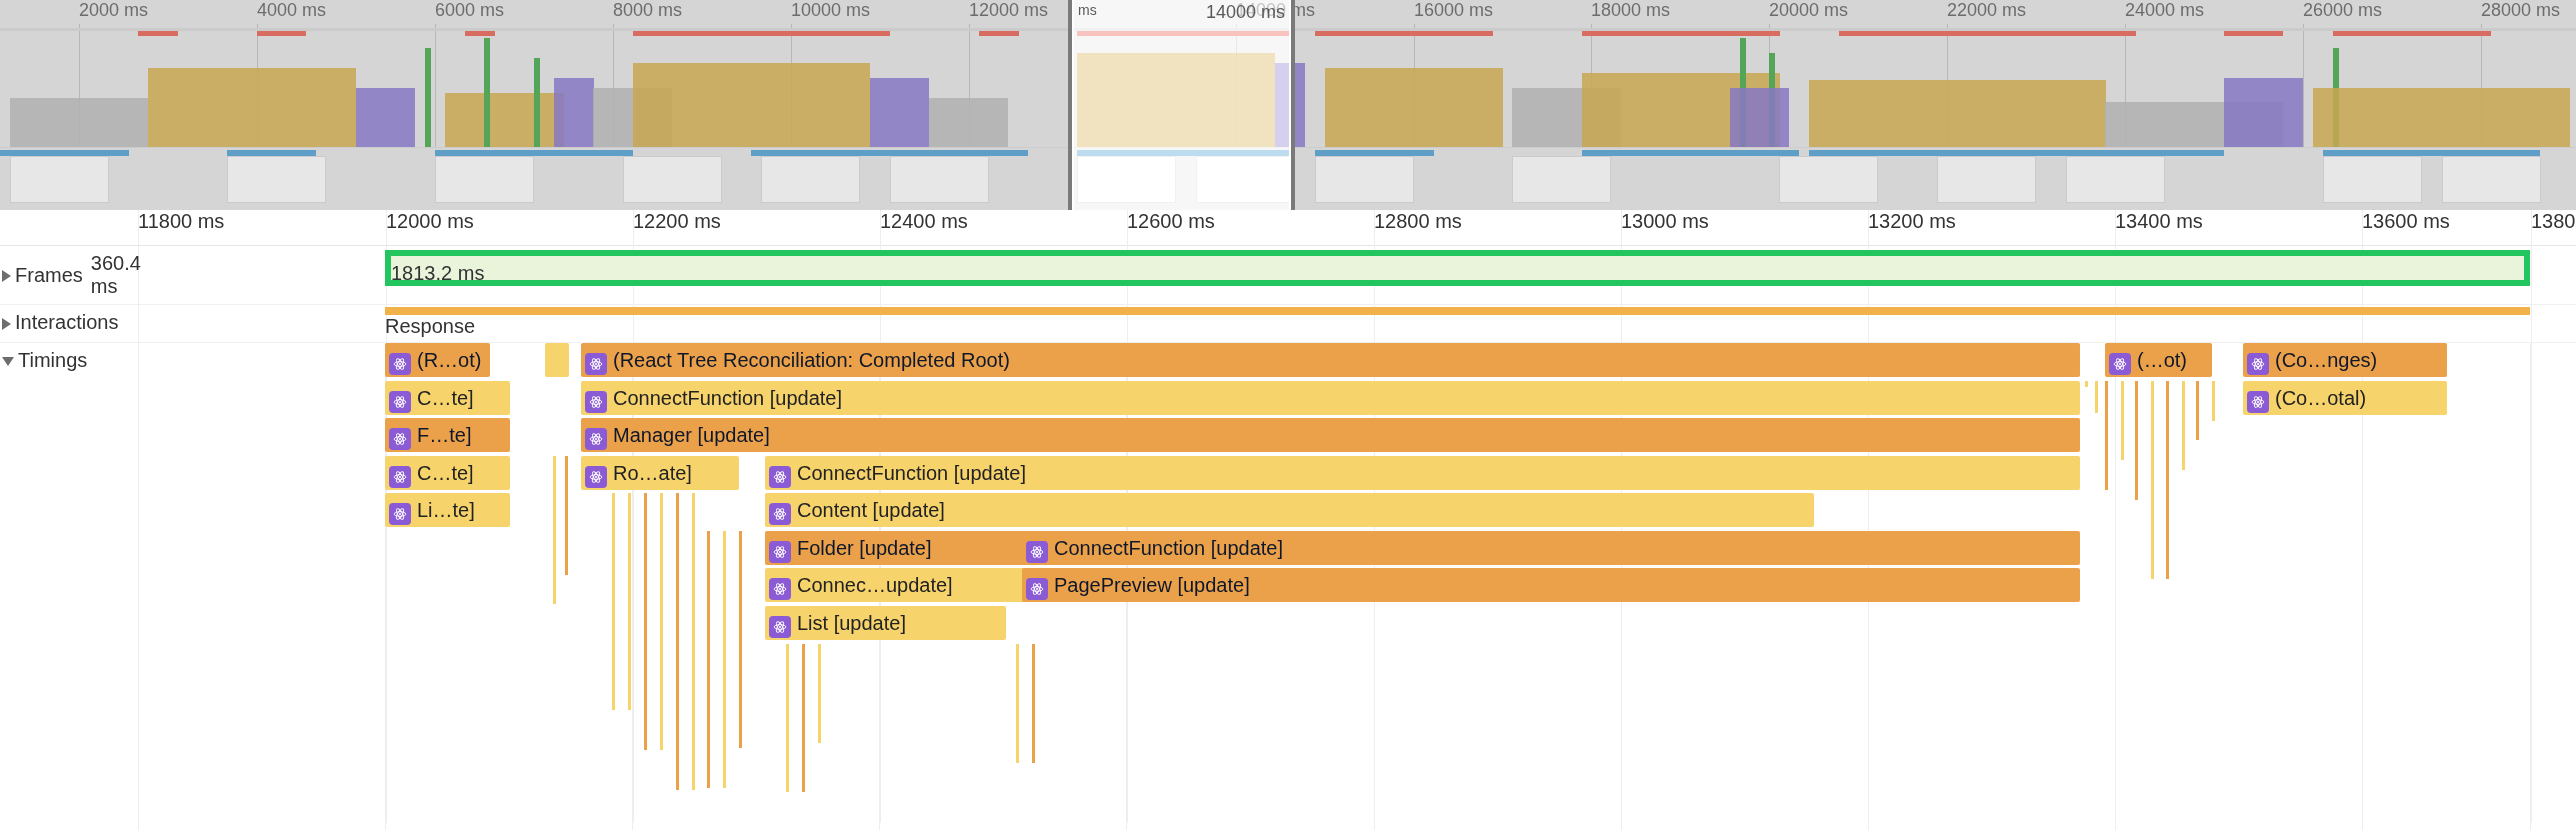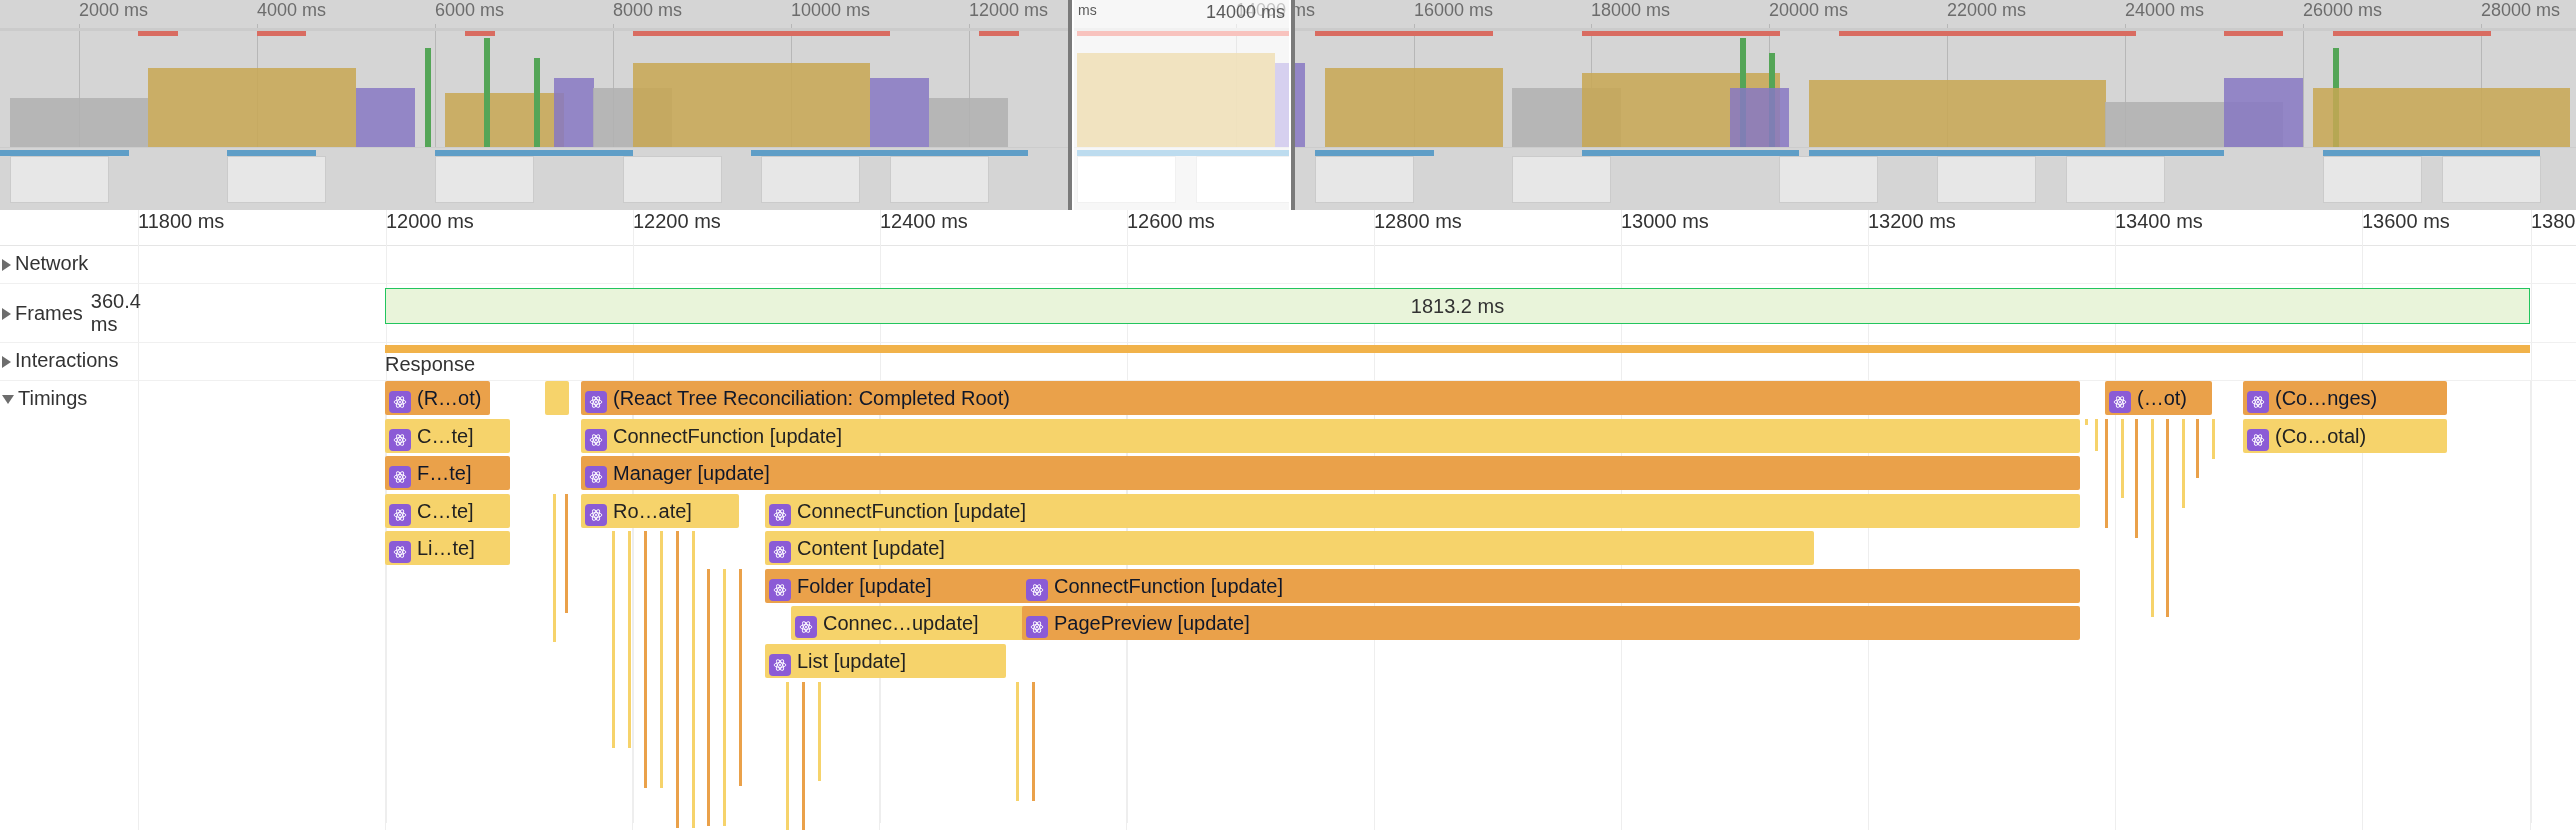--- a/index.html
+++ b/index.html
@@ -134,22 +134,22 @@
     width:0;height:0;
   }
   .track-body {
     position:relative; flex:1; height:100%;
   }
 
   
   .frame-a {
     position:absolute; top:4px; height:36px;
     background: #e9f4da;
-    border:1px solid #22c55e;
-    text-align:center; line-height:34px;
+    border:6px solid #22c55e;
+    text-align:left; line-height:34px;
     font-size:20px; color:#333;
   }
   .frame-time-small {
     font-size:20px; color:#333;
     margin-left:4px;
   }
 
   
   .interaction-bar {
     position:absolute; top:2px; height:8px;
@@ -300,27 +300,20 @@
     <div class="rultick" style="left: 1374px;">12800 ms</div>
     <div class="rultick" style="left: 1621px;">13000 ms</div>
     <div class="rultick" style="left: 1868px;">13200 ms</div>
     <div class="rultick" style="left: 2115px;">13400 ms</div>
     <div class="rultick" style="left: 2362px;">13600 ms</div>
     <div class="rultick" style="left: 2531px;">13800</div>
   </div>
 
 <div class="tracks">
 
-  <div class="track-row">
-    <div class="track-label">
-      <span class="disclosure"></span>
-      <span>Network</span>
-    </div>
-    <div class="track-body"></div>
-  </div>
 
   <div class="track-row fr">
     <div class="track-label">
       <span class="disclosure"></span>
       <span>Frames</span>
       <span class="frame-time-small">360.4 ms</span>
     </div>
     <div class="track-body">
         <div class="frame-a" style="left: 249px; width: 2145px;">1813.2 ms</div>
       </div>
@@ -511,21 +504,21 @@
           <div class="flame orange" style="left: 886px; top: 188px; width: 1058px;"><span class="icon">
               <svg viewBox="0 0 24 24">
                 <g fill="none" stroke="#fff" stroke-width="1.6">
                   <ellipse cx="12" cy="12" rx="10" ry="4"></ellipse>
                   <ellipse cx="12" cy="12" rx="10" ry="4" transform="rotate(60 12 12)"></ellipse>
                   <ellipse cx="12" cy="12" rx="10" ry="4" transform="rotate(120 12 12)"></ellipse>
                 </g>
                 <circle cx="12" cy="12" r="1.8" fill="#fff"></circle>
               </svg>
             </span><span>ConnectFunction [update]</span></div>
-          <div class="flame yellow" style="left: 629px; top: 225px; width: 288px; margin-left: 26px;"><span class="icon">
+          <div class="flame yellow" style="left: 629px; top: 225px; width: 288px;"><span class="icon">
               <svg viewBox="0 0 24 24">
                 <g fill="none" stroke="#fff" stroke-width="1.6">
                   <ellipse cx="12" cy="12" rx="10" ry="4"></ellipse>
                   <ellipse cx="12" cy="12" rx="10" ry="4" transform="rotate(60 12 12)"></ellipse>
                   <ellipse cx="12" cy="12" rx="10" ry="4" transform="rotate(120 12 12)"></ellipse>
                 </g>
                 <circle cx="12" cy="12" r="1.8" fill="#fff"></circle>
               </svg>
             </span><span>Connec…update]</span></div>
           <div class="flame orange" style="left: 886px; top: 225px; width: 1058px;"><span class="icon">

